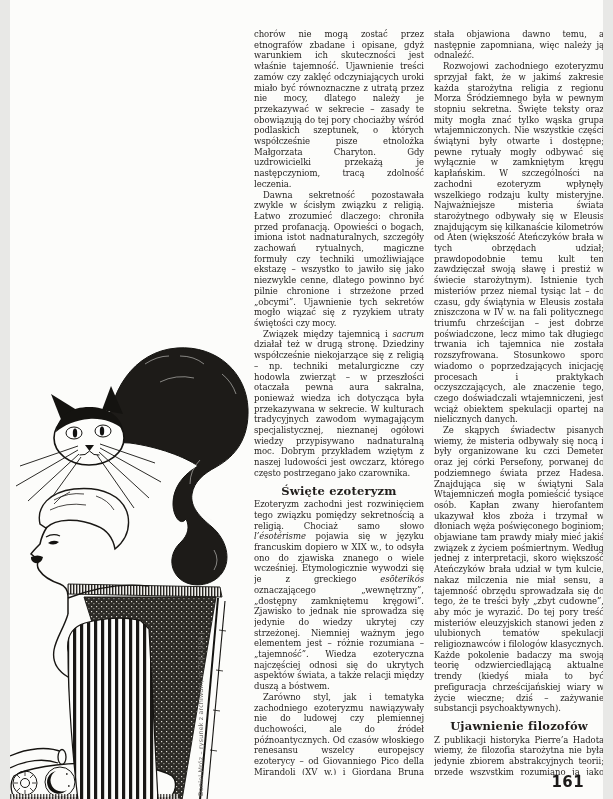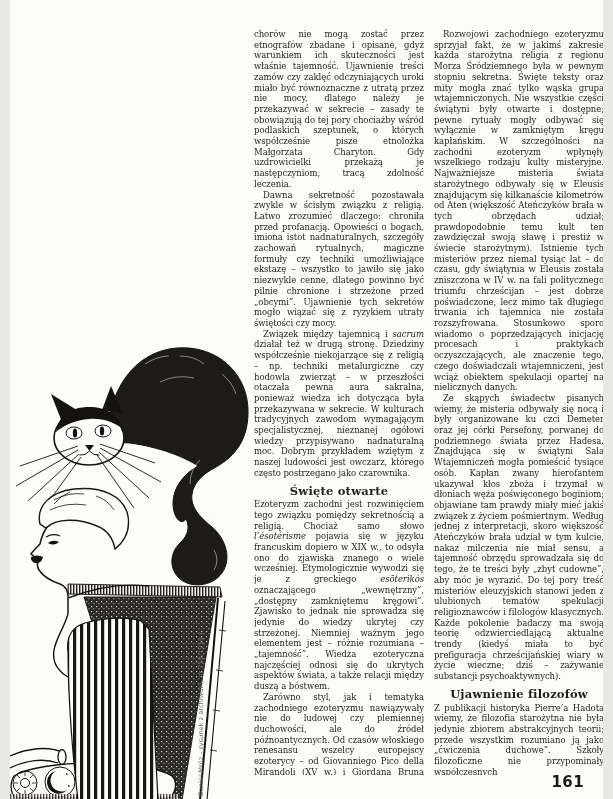--- a/index.html
+++ b/index.html
@@ -130,26 +130,27 @@
       <path d="M58 322 C56 306 62 297 75 293 C96 287 119 287 131 291 L139 299 L148 470 L68 470 C63 430 58 368 58 322 Z" fill="url(#stripes)" stroke="#161411" stroke-width="1.2"></path>
     </g>
   </svg>
 
   <div class="illu-caption">Daniel Mróz – rysunek z archiwum, nr 758/1959 r.</div>
 
   <div class="col col-left">
     <p>chorów nie mogą zostać przez etnografów zbadane i opisane, gdyż warunkiem ich skuteczności jest właśnie tajemność. Ujawnienie treści zamów czy zaklęć odczyniających uroki miało być równoznaczne z utratą przez nie mocy, dlatego należy je przekazywać w sekrecie – zasady te obowiązują do tej pory chociażby wśród podlaskich szeptunek, o których współcześnie pisze etnolożka Małgorzata Charyton. Gdy uzdrowicielki przekażą je następczyniom, tracą zdolność leczenia.</p>
     <p class="indent">Dawna sekretność pozostawała zwykle w ścisłym związku z religią. Łatwo zrozumieć dlaczego: chroniła przed profanacją. Opowieści o bogach, imiona istot nadnaturalnych, szczegóły zachowań rytualnych, magiczne formuły czy techniki umożliwiające ekstazę – wszystko to jawiło się jako niezwykle cenne, dlatego powinno być pilnie chronione i strzeżone przed „obcymi”. Ujawnienie tych sekretów mogło wiązać się z ryzykiem utraty świętości czy mocy.</p>
     <p class="indent"><span>Związek między tajemnicą i </span><span class="it">sacrum</span><span> działał też w drugą stronę. Dziedziny współcześnie niekojarzące się z religią – np. techniki metalurgiczne czy hodowla zwierząt – w przeszłości otaczała pewna aura sakralna, ponieważ wiedza ich dotycząca była przekazywana w sekrecie. W kulturach tradycyjnych zawodom wymagającym specjalistycznej, nieznanej ogółowi wiedzy przypisywano nadnaturalną moc. Dobrym przykładem wziętym z naszej ludowości jest owczarz, którego często postrzegano jako czarownika.</span></p>
-    <h3>Święte otwarte</h3>
+    <h3>Święte ezoteryzm</h3>
     <p><span>Ezoteryzm zachodni jest rozwinięciem tego związku pomiędzy sekretnością a religią. Chociaż samo słowo </span><span class="it">l’ésotérisme</span><span> pojawia się w języku francuskim dopiero w XIX w., to odsyła ono do zjawiska znanego o wiele wcześniej. Etymologicznie wywodzi się je z greckiego </span><span class="it">esōterikós</span><span> oznaczającego „wewnętrzny”, „dostępny zamkniętemu kręgowi”. Zjawisko to jednak nie sprowadza się jedynie do wiedzy ukrytej czy strzeżonej. Niemniej ważnym jego elementem jest – różnie rozumiana – „tajemność”. Wiedza ezoteryczna najczęściej odnosi się do ukrytych aspektów świata, a także relacji między duszą a bóstwem.</span></p>
     <p class="indent">Zarówno styl, jak i tematyka zachodniego ezoteryzmu nawiązywały nie do ludowej czy plemiennej duchowości, ale do źródeł późnoantycznych. Od czasów włoskiego renesansu wszelcy europejscy ezoterycy – od Giovanniego Pico della Mirandoli (XV w.) i Giordana Bruna (XVI w.) po Aleistera Crowleya i Gieorgija Gurdżijewa (XIX i XX stulecie) – będą przywiązani do idei „pradawnego objawienia”, czyli przekonania, że Prawda zo-</p>
   </div>
 
   <div class="col col-right">
+    <p>stała objawiona dawno temu, a następnie zapomniana, więc należy ją odnaleźć.</p>
     <p class="indent">Rozwojowi zachodniego ezoteryzmu sprzyjał fakt, że w jakimś zakresie każda starożytna religia z regionu Morza Śródziemnego była w pewnym stopniu sekretna. Święte teksty oraz mity mogła znać tylko wąska grupa wtajemniczonych. Nie wszystkie części świątyni były otwarte i dostępne; pewne rytuały mogły odbywać się wyłącznie w zamkniętym kręgu kapłańskim. W szczególności na zachodni ezoteryzm wpłynęły wszelkiego rodzaju kulty misteryjne. Najważniejsze misteria świata starożytnego odbywały się w Eleusis znajdującym się kilkanaście kilometrów od Aten (większość Ateńczyków brała w tych obrzędach udział; prawdopodobnie temu kult ten zawdzięczał swoją sławę i prestiż w świecie starożytnym). Istnienie tych misteriów przez niemal tysiąc lat – do czasu, gdy świątynia w Eleusis została zniszczona w IV w. na fali politycznego triumfu chrześcijan – jest dobrze poświadczone, lecz mimo tak długiego trwania ich tajemnica nie została rozszyfrowana. Stosunkowo sporo wiadomo o poprzedzających inicjację procesach i praktykach oczyszczających, ale znaczenie tego, czego doświadczali wtajemniczeni, jest wciąż obiektem spekulacji opartej na nielicznych danych.</p>
     <p class="indent">Ze skąpych świadectw pisanych wiemy, że misteria odbywały się nocą i były organizowane ku czci Demeter oraz jej córki Persefony, porwanej do podziemnego świata przez Hadesa. Znajdująca się w świątyni Sala Wtajemniczeń mogła pomieścić tysiące osób. Kapłan zwany hierofantem ukazywał kłos zboża i trzymał w dłoniach węża poświęconego boginiom; objawiane tam prawdy miały mieć jakiś związek z życiem pośmiertnym. Według jednej z interpretacji, skoro większość Ateńczyków brała udział w tym kulcie, nakaz milczenia nie miał sensu, a tajemność obrzędu sprowadzała się do tego, że te treści były „zbyt cudowne”, aby móc je wyrazić. Do tej pory treść misteriów eleuzyjskich stanowi jeden z ulubionych tematów spekulacji religioznawców i filologów klasycznych. Każde pokolenie badaczy ma swoją teorię odzwierciedlającą aktualne trendy (kiedyś miała to być prefiguracja chrześcijańskiej wiary w życie wieczne; dziś – zażywanie substancji psychoaktywnych).</p>
     <h3>Ujawnienie filozofów</h3>
     <p>Z publikacji historyka Pierre’a Hadota wiemy, że filozofia starożytna nie była jedynie zbiorem abstrakcyjnych teorii; przede wszystkim rozumiano ją jako „ćwiczenia duchowe”. Szkoły filozoficzne nie przypominały współczesnych</p>
   </div>
 
   <div class="pagenum">161</div>
 </div>
 
 </body></html>

